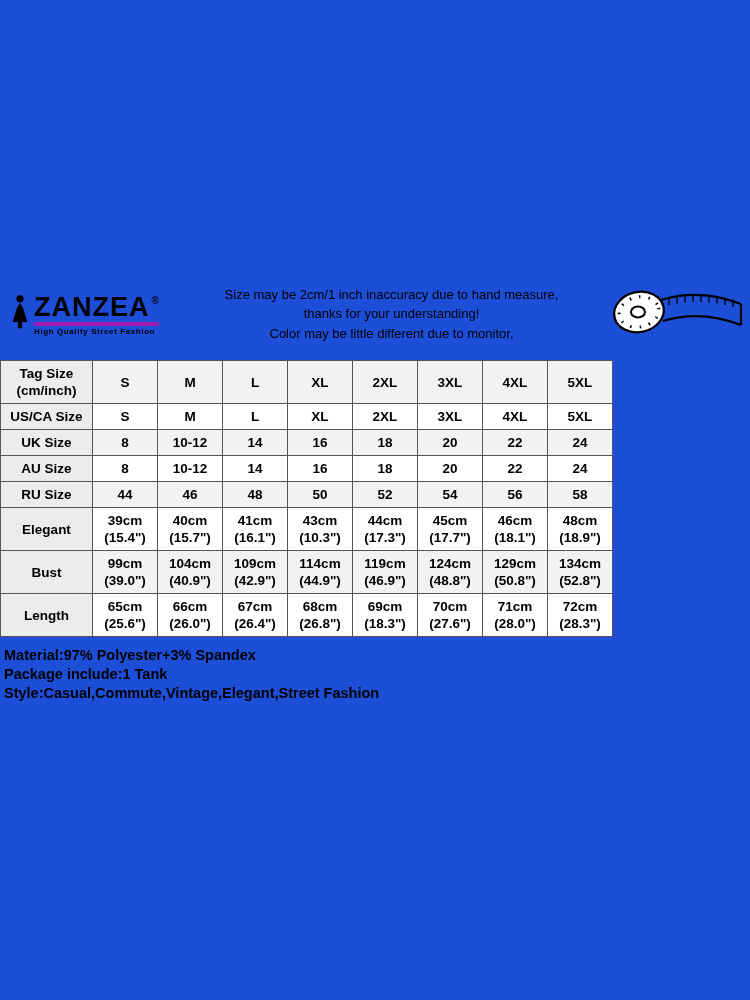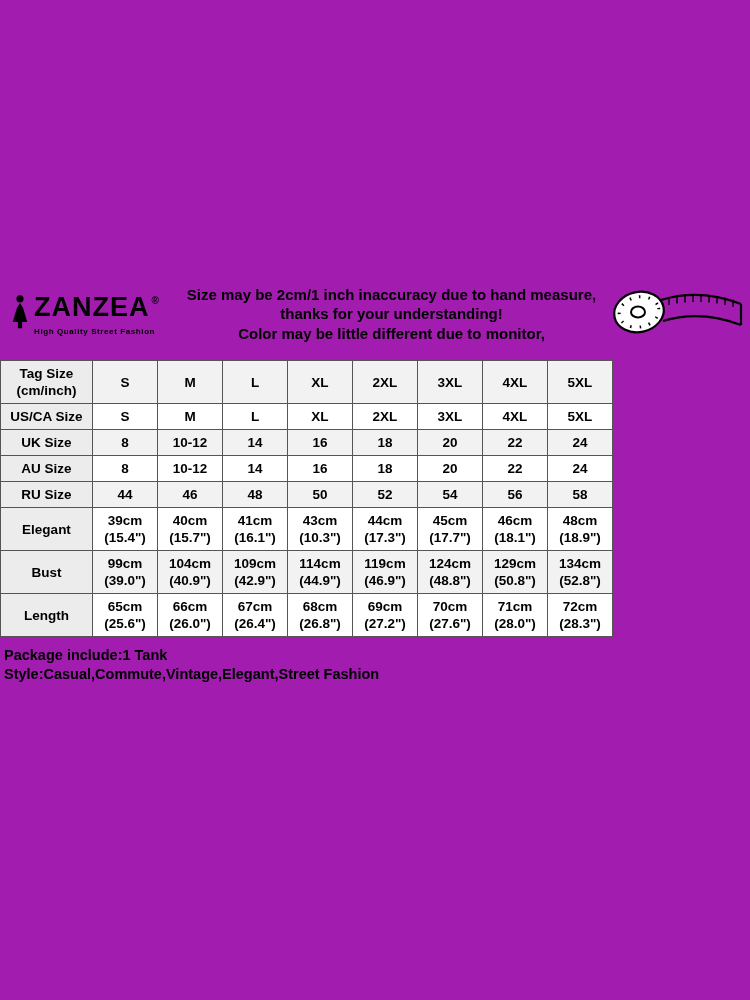--- a/index.html
+++ b/index.html
@@ -3,33 +3,33 @@
 <meta charset="utf-8">
 <style>
   html, body { margin: 0; padding: 0; background: #ffffff; }
   body {
     width: 750px; height: 1000px;
     font-family: "Liberation Sans", sans-serif;
     color: #000;
     position: relative;
     overflow: hidden;
   }
-  .page { position: absolute; top: 0; left: 0; width: 750px; height: 1000px; background: #a21caf; }
+  .page { position: absolute; top: 0; left: 0; width: 750px; height: 1000px; background: #1d4ed8; }
   .content { padding-top: 284px; }
 
   
   .header { display: flex; align-items: center; padding: 0 2px 8px 2px; }
   .logo { width: 178px; display: flex; align-items: center; padding-left: 8px; box-sizing: border-box; }
   .logo-figure { margin-right: 4px; flex: 0 0 auto; }
   .logo-textcol { display: flex; flex-direction: column; }
   .brand-row { display: flex; align-items: flex-start; }
   .brand { font-weight: bold; font-size: 27px; letter-spacing: 1px; line-height: 28px; }
   .trademark { font-size: 10px; font-weight: bold; margin-left: 2px; margin-top: 2px; }
   .tagline { font-size: 8px; font-weight: bold; letter-spacing: 0.6px; margin-top: 1px; border-top: 4px solid #a21caf; padding-top: 1px; }
-  .notice { flex: 1; text-align: center; font-weight: bold; font-size: 15px; line-height: 19.5px; padding: 0 6px; }
+  .notice { flex: 1; text-align: center; font-weight: normal; font-size: 13px; line-height: 19.5px; padding: 0 6px; }
   .tape-wrap { width: 145px; display: flex; justify-content: center; align-items: center; }
 
   
   table.size-table { width: 613px; border-collapse: collapse; table-layout: fixed; margin-top: 8px; }
   .size-table th, .size-table td {
     border: 1px solid #555;
     font-weight: bold;
     font-size: 13.5px;
     line-height: 17px;
     text-align: center;
@@ -210,30 +210,31 @@
             <th>Length</th>
             <td>65cm
 (25.6")</td>
             <td>66cm
 (26.0")</td>
             <td>67cm
 (26.4")</td>
             <td>68cm
 (26.8")</td>
             <td>69cm
-(27.2")</td>
+(18.3")</td>
             <td>70cm
 (27.6")</td>
             <td>71cm
 (28.0")</td>
             <td>72cm
 (28.3")</td>
           </tr>
         </tbody>
     </table>
 
     <div class="info">
+      <div class="info-line">Material:97% Polyester+3% Spandex</div>
       <div class="info-line">Package include:1 Tank</div>
       <div class="info-line">Style:Casual,Commute,Vintage,Elegant,Street Fashion</div>
     </div>
 
   </div>
 </div>
 
 </body></html>

